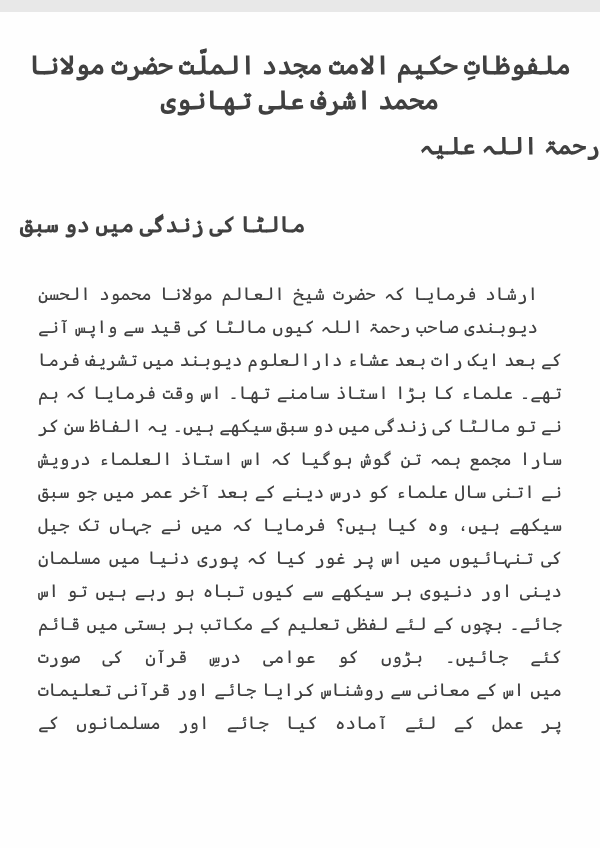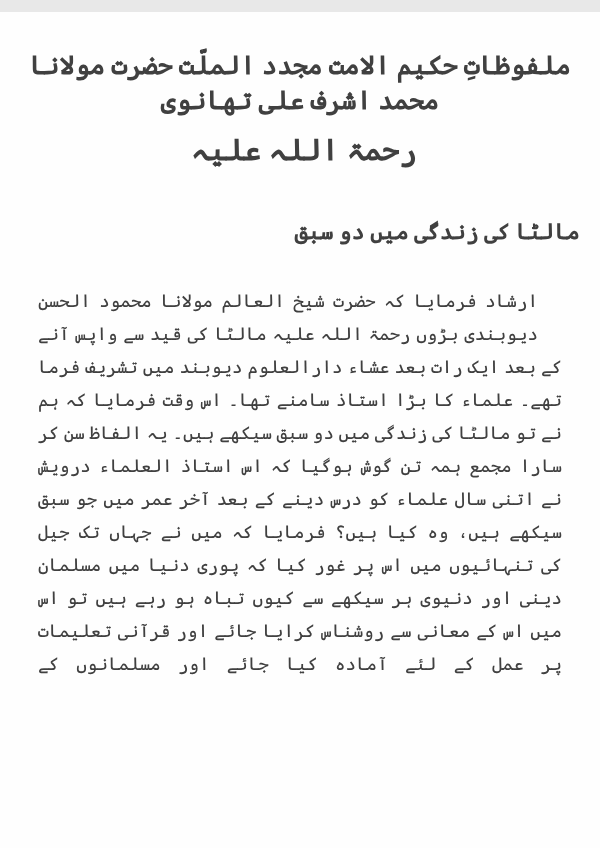--- a/index.html
+++ b/index.html
@@ -18,30 +18,30 @@
   }
   .doc-title{
     margin:36px 20px 0 20px;
     font-size:26px;
     font-weight:bold;
     text-align:center;
     line-height:1.35;
   }
   .honorific{
     margin-top:14px;
-    font-size:30px;
+    font-size:24px;
     font-weight:bold;
-    text-align:center;
+    text-align:right;
     padding-left:8px;
   }
   .section-heading{
     margin:52px 20px 0 20px;
     font-size:22px;
     font-weight:bold;
-    text-align:right;
+    text-align:left;
   }
   .body-block{
     margin-top:40px;
     padding:0 38px;
   }
   .body-line{
     font-size:18px;
     line-height:33px;
     text-align:justify;
     text-align-last:justify;
@@ -57,21 +57,22 @@
 
 <div class="page">
 
   <h1 class="doc-title">ملفوظاتِ حکیم الامت مجدد الملّت حضرت مولانا محمد اشرف علی تھانوی</h1>
 
   <div class="honorific">رحمۃ اللہ علیہ</div>
 
   <h2 class="section-heading">مالٹا کی زندگی میں دو سبق</h2>
 
   <div class="body-block" id="body-lines">
-      <div class="body-line first">ارشاد فرمایا کہ حضرت شیخ العالم مولانا محمود الحسن دیوبندی بڑوں رحمۃ اللہ علیہ مالٹا کی قید سے واپس آنے</div>
+      <div class="body-line first">ارشاد فرمایا کہ حضرت شیخ العالم مولانا محمود الحسن دیوبندی صاحب رحمۃ اللہ کیوں مالٹا کی قید سے واپس آنے</div>
       <div class="body-line">کے بعد ایک رات بعد عشاء دارالعلوم دیوبند میں تشریف فرما تھے۔ علماء کا بڑا استاذ سامنے تھا۔ اس وقت فرمایا کہ ہم</div>
       <div class="body-line">نے تو مالٹا کی زندگی میں دو سبق سیکھے ہیں۔ یہ الفاظ سن کر سارا مجمع ہمہ تن گوش ہوگیا کہ اس استاذ العلماء درویش</div>
       <div class="body-line">نے اتنی سال علماء کو درس دینے کے بعد آخر عمر میں جو سبق سیکھے ہیں، وہ کیا ہیں؟ فرمایا کہ میں نے جہاں تک جیل</div>
       <div class="body-line">کی تنہائیوں میں اس پر غور کیا کہ پوری دنیا میں مسلمان دینی اور دنیوی ہر سیکھے سے کیوں تباہ ہو رہے ہیں تو اس</div>
+      <div class="body-line">جائے۔ بچوں کے لئے لفظی تعلیم کے مکاتب ہر بستی میں قائم کئے جائیں۔ بڑوں کو عوامی درسِ قرآن کی صورت</div>
       <div class="body-line">میں اس کے معانی سے روشناس کرایا جائے اور قرآنی تعلیمات پر عمل کے لئے آمادہ کیا جائے اور مسلمانوں کے</div>
     </div>
 
 </div>
 
 </body></html>

